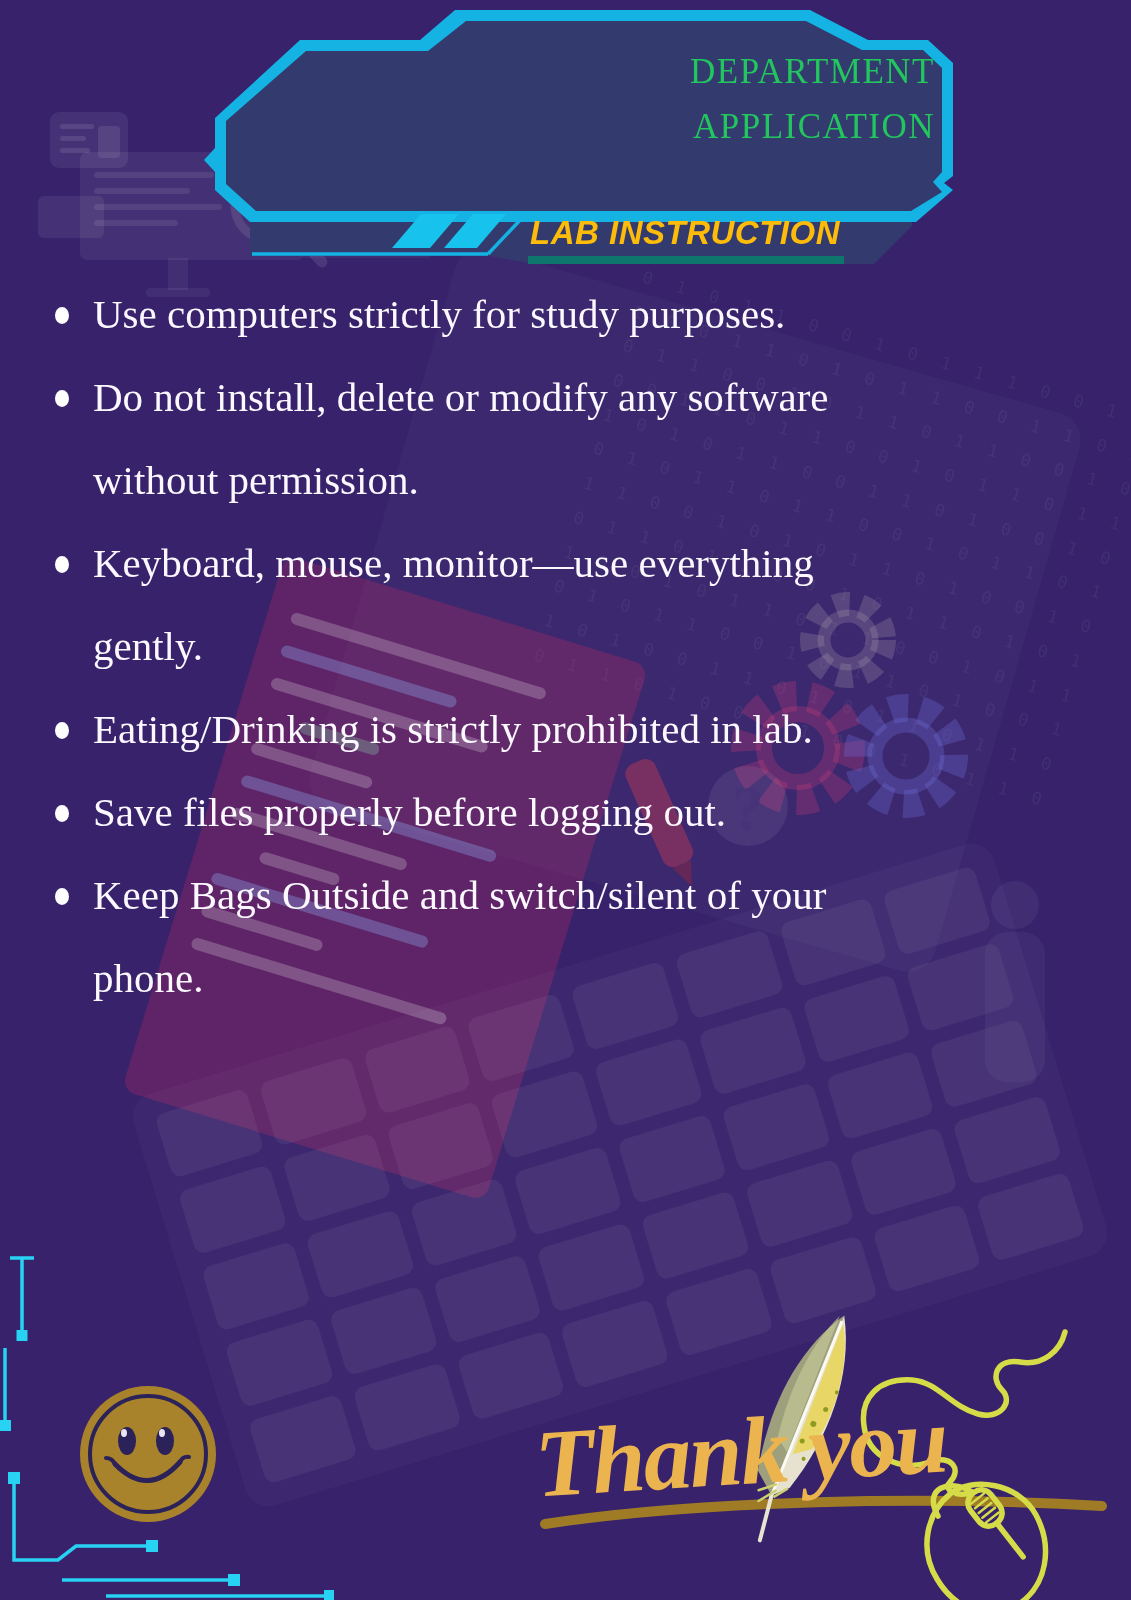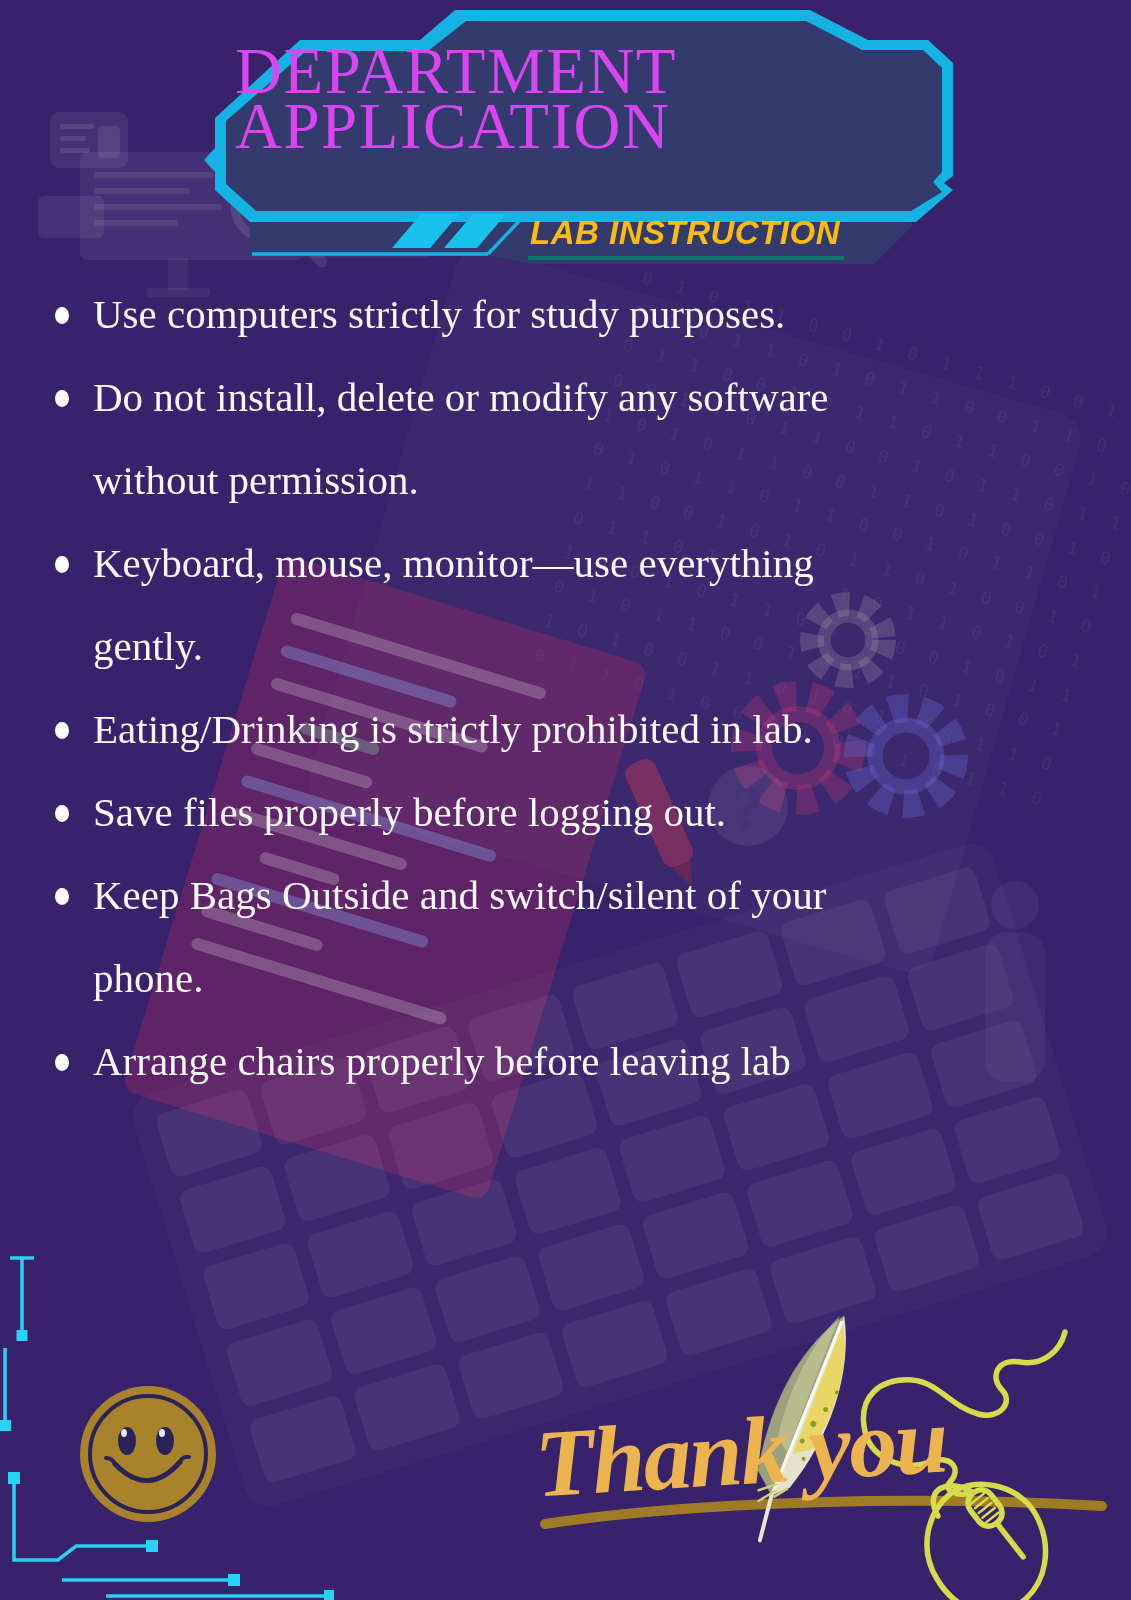--- a/index.html
+++ b/index.html
@@ -41,30 +41,30 @@
     display:grid;grid-template-columns:repeat(8,1fr);grid-template-rows:repeat(5,1fr);
     gap:14px;padding:22px;box-sizing:border-box;
   }
   .key{background:rgba(255,255,255,0.055);border-radius:10px;}
   
   #decor-svg{position:absolute;left:0;top:0;z-index:2;pointer-events:none;}
   #header-svg{position:absolute;left:0;top:0;z-index:3;pointer-events:none;}
   
   .title-block{
     position:absolute;z-index:4;left:235px;top:44px;width:700px;
-    text-align:left;color:#d946ef;
-    font-size:65px;line-height:55px;letter-spacing:1.5px;
+    text-align:right;color:#22c55e;
+    font-size:35px;line-height:55px;letter-spacing:1.5px;
     font-weight:400;
   }
   .subtitle{
     position:absolute;z-index:4;left:528px;top:214px;
     font-family:"Liberation Sans", sans-serif;
     font-style:italic;font-weight:bold;
     font-size:33px;color:#fdbb0a;letter-spacing:0.5px;
-    border-bottom:4px solid #0f766e;padding:0 4px 4px 2px;
+    border-bottom:8px solid #0f766e;padding:0 4px 4px 2px;
   }
   
   .rules{
     position:absolute;z-index:4;left:52px;top:273px;width:1030px;
     list-style:none;margin:0;padding:0 0 0 41px;
     color:#fbf9ff;font-size:41px;line-height:83px;
   }
   .rules li{position:relative;white-space:pre-line;}
   .rules li::before{
     content:"";position:absolute;left:-38px;top:34px;
@@ -270,21 +270,20 @@
 <ul class="rules">
   <li>Use computers strictly for study purposes.</li>
   <li>Do not install, delete or modify any software
 without permission.</li>
   <li>Keyboard, mouse, monitor—use everything
 gently.</li>
   <li>Eating/Drinking is strictly prohibited in lab.</li>
   <li>Save files properly before logging out.</li>
   <li>Keep Bags Outside and switch/silent of your
 phone.</li>
-  <li>Arrange chairs properly before leaving lab</li>
 </ul>
 
 <div class="smiley">
   <svg width="140" height="140" viewBox="0 0 140 140">
     <circle cx="70" cy="70" r="68" fill="#a8832c"></circle>
     <circle cx="70" cy="70" r="58" fill="none" stroke="#2a2258" stroke-width="4"></circle>
     <ellipse cx="49" cy="57" rx="9" ry="14" fill="#2a2258"></ellipse>
     <ellipse cx="87" cy="57" rx="9" ry="14" fill="#2a2258"></ellipse>
     <ellipse cx="46" cy="49" rx="3" ry="4" fill="#e8e6f2"></ellipse>
     <ellipse cx="84" cy="49" rx="3" ry="4" fill="#e8e6f2"></ellipse>

